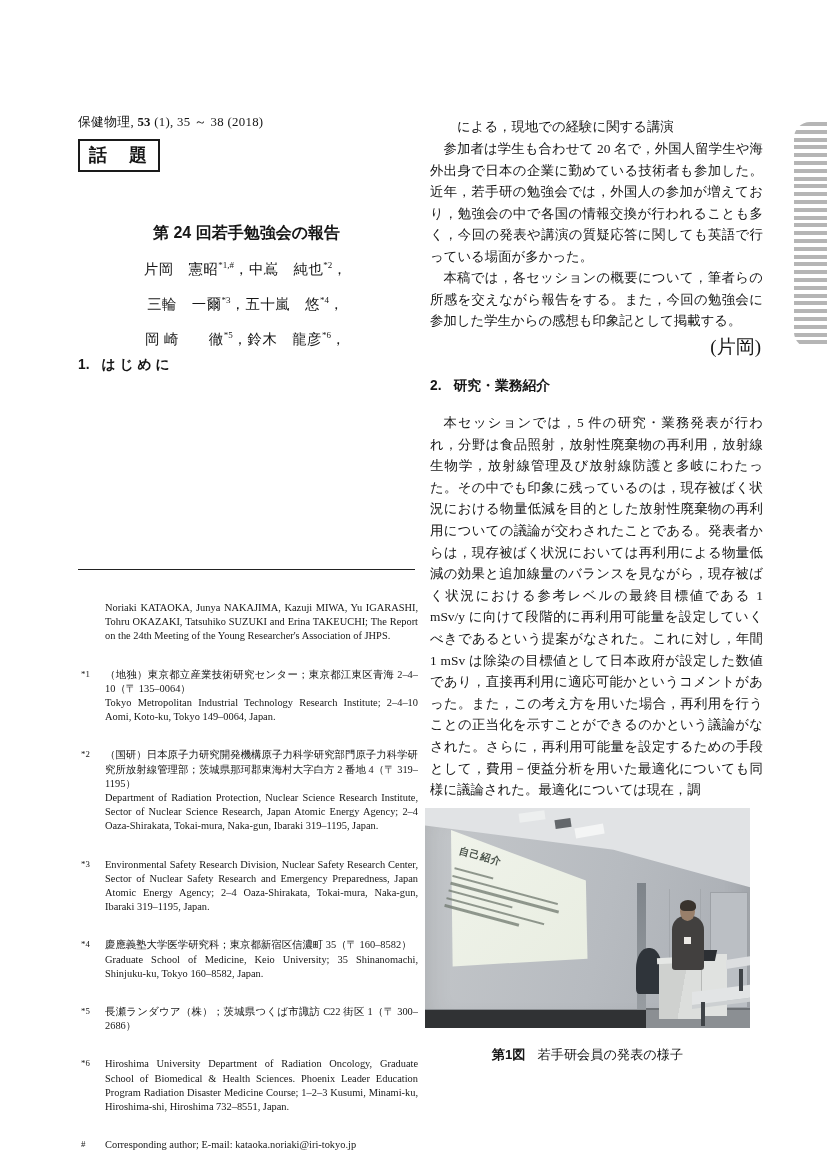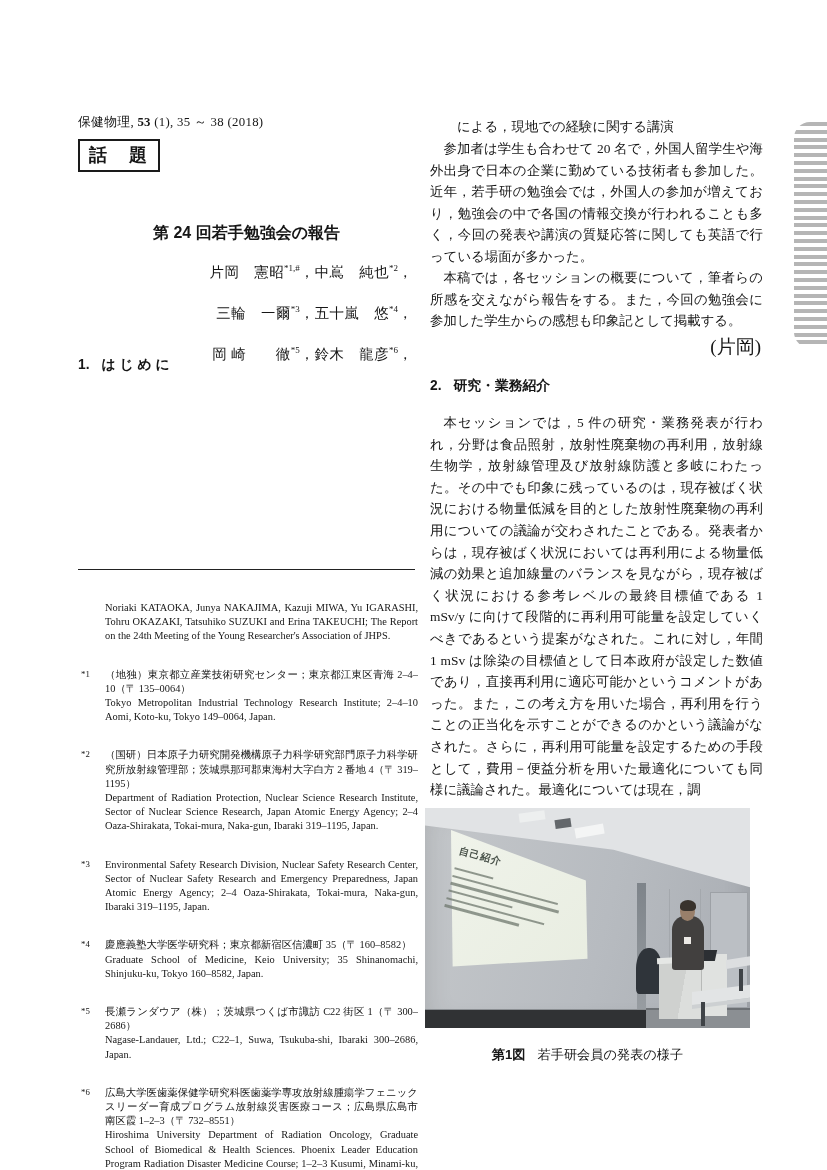--- a/index.html
+++ b/index.html
@@ -9,21 +9,21 @@
   .gothic{font-family:"Liberation Sans","DejaVu Sans",sans-serif;}
   .body-text{font-size:13.4px;line-height:21.6px;text-align:justify;text-justify:inter-ideograph;}
   .indent{text-indent:1em;}
   
   #journal-line{left:78px;top:114px;font-size:12.8px;letter-spacing:0.3px;}
   #journal-line b{font-weight:bold;}
   #category-box{left:78px;top:139px;border:2px solid #1a1a1a;padding:2px 9px 3px 9px;
                 font-size:18px;font-weight:bold;letter-spacing:2px;}
   #article-title{left:78px;top:191px;width:337px;text-align:center;font-size:16px;font-weight:bold;margin-top:32px;}
   
-  #authors{left:78px;top:250px;width:335px;text-align:right;font-size:14.4px;line-height:37px;letter-spacing:0.5px;}
+  #authors{left:78px;top:250px;width:335px;text-align:center;font-size:14.4px;line-height:31px;letter-spacing:0.5px;}
   #authors sup{font-size:9px;letter-spacing:0;}
   
   #s1-heading{left:78px;top:356px;font-size:13.8px;font-weight:bold;}
   .hsp{display:inline-block;width:12px;}
   #s1-block{left:78px;top:380px;width:337px;}
   .list-item{padding-left:12px;}
   
   #fn-rule{left:78px;top:569px;width:337px;border-top:1.2px solid #222;height:0;}
   #footnotes{left:78px;top:577px;width:340px;font-size:10.4px;line-height:14.2px;text-align:justify;}
   .fn{display:flex;margin-top:24px;}
@@ -147,27 +147,25 @@
       <span class="fn-m">*4</span>
       <span class="fn-b">
           <span class="fn-ja">慶應義塾大学医学研究科；東京都新宿区信濃町 35（〒 160–8582）</span>
           <span class="fn-en">Graduate School of Medicine, Keio University; 35 Shinanomachi, Shinjuku-ku, Tokyo 160–8582, Japan.</span>
         </span>
     </div>
     <div class="fn">
       <span class="fn-m">*5</span>
       <span class="fn-b">
           <span class="fn-ja">長瀬ランダウア（株）；茨城県つくば市諏訪 C22 街区 1（〒 300–2686）</span>
-          <span class="fn-en">Nagase-Landauer, Ltd.; C22–1, Suwa, Tsukuba-shi, Ibaraki 300–2686, Japan.</span>
         </span>
     </div>
     <div class="fn">
       <span class="fn-m">*6</span>
       <span class="fn-b">
-          <span class="fn-ja">広島大学医歯薬保健学研究科医歯薬学専攻放射線腫瘍学フェニックスリーダー育成プログラム放射線災害医療コース；広島県広島市南区霞 1–2–3（〒 732–8551）</span>
           <span class="fn-en">Hiroshima University Department of Radiation Oncology, Graduate School of Biomedical &amp; Health Sciences. Phoenix Leader Education Program Radiation Disaster Medicine Course; 1–2–3 Kusumi, Minami-ku, Hiroshima-shi, Hiroshima 732–8551, Japan.</span>
         </span>
     </div>
     <div class="fn">
       <span class="fn-m">#</span>
       <span class="fn-b">
           <span class="fn-en">Corresponding author; E-mail: kataoka.noriaki@iri-tokyo.jp</span>
         </span>
     </div>
   </div>

